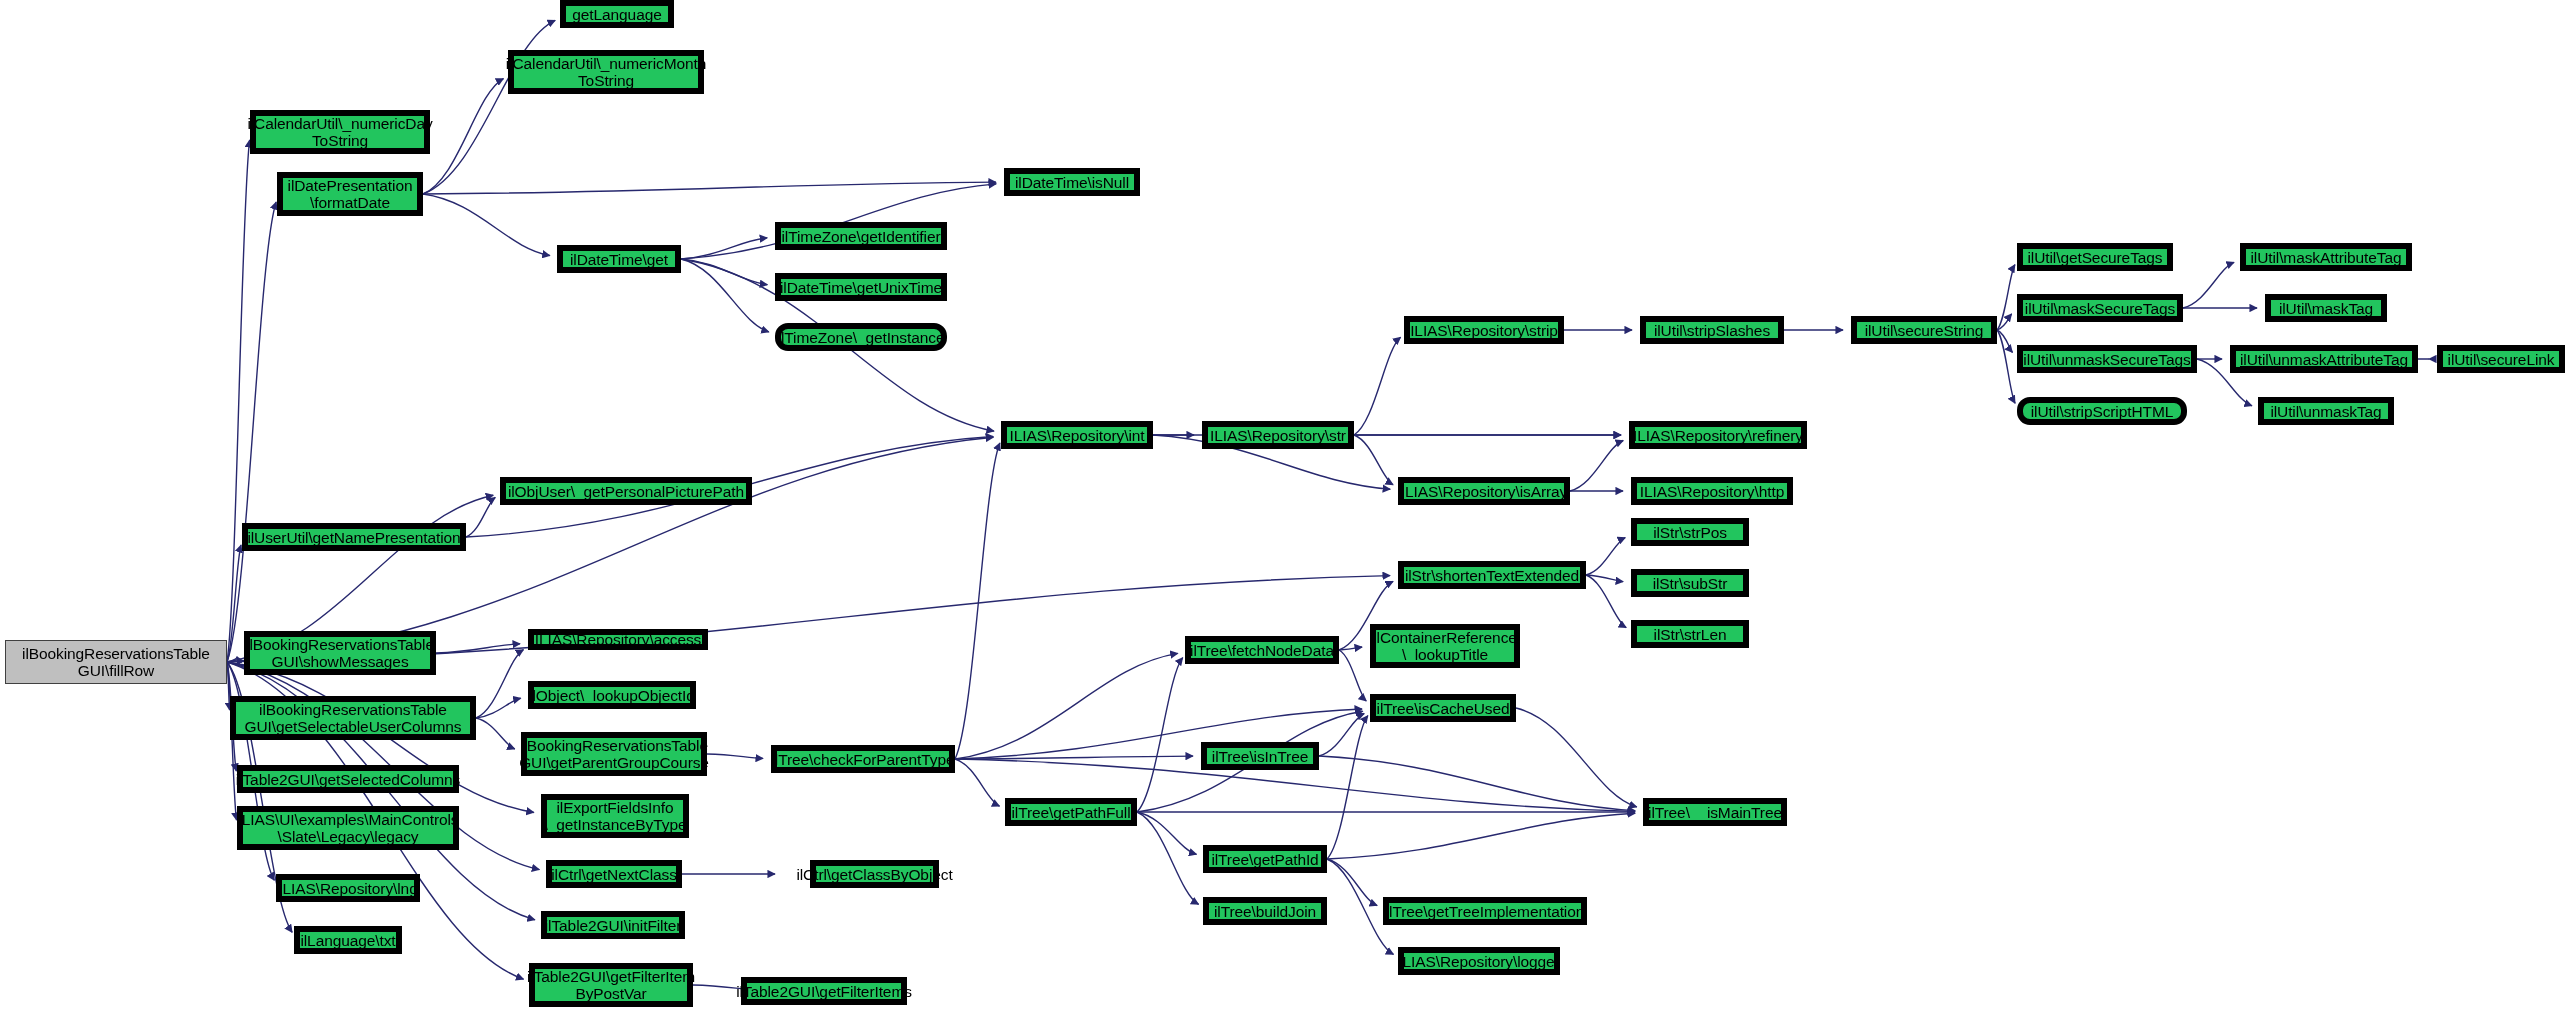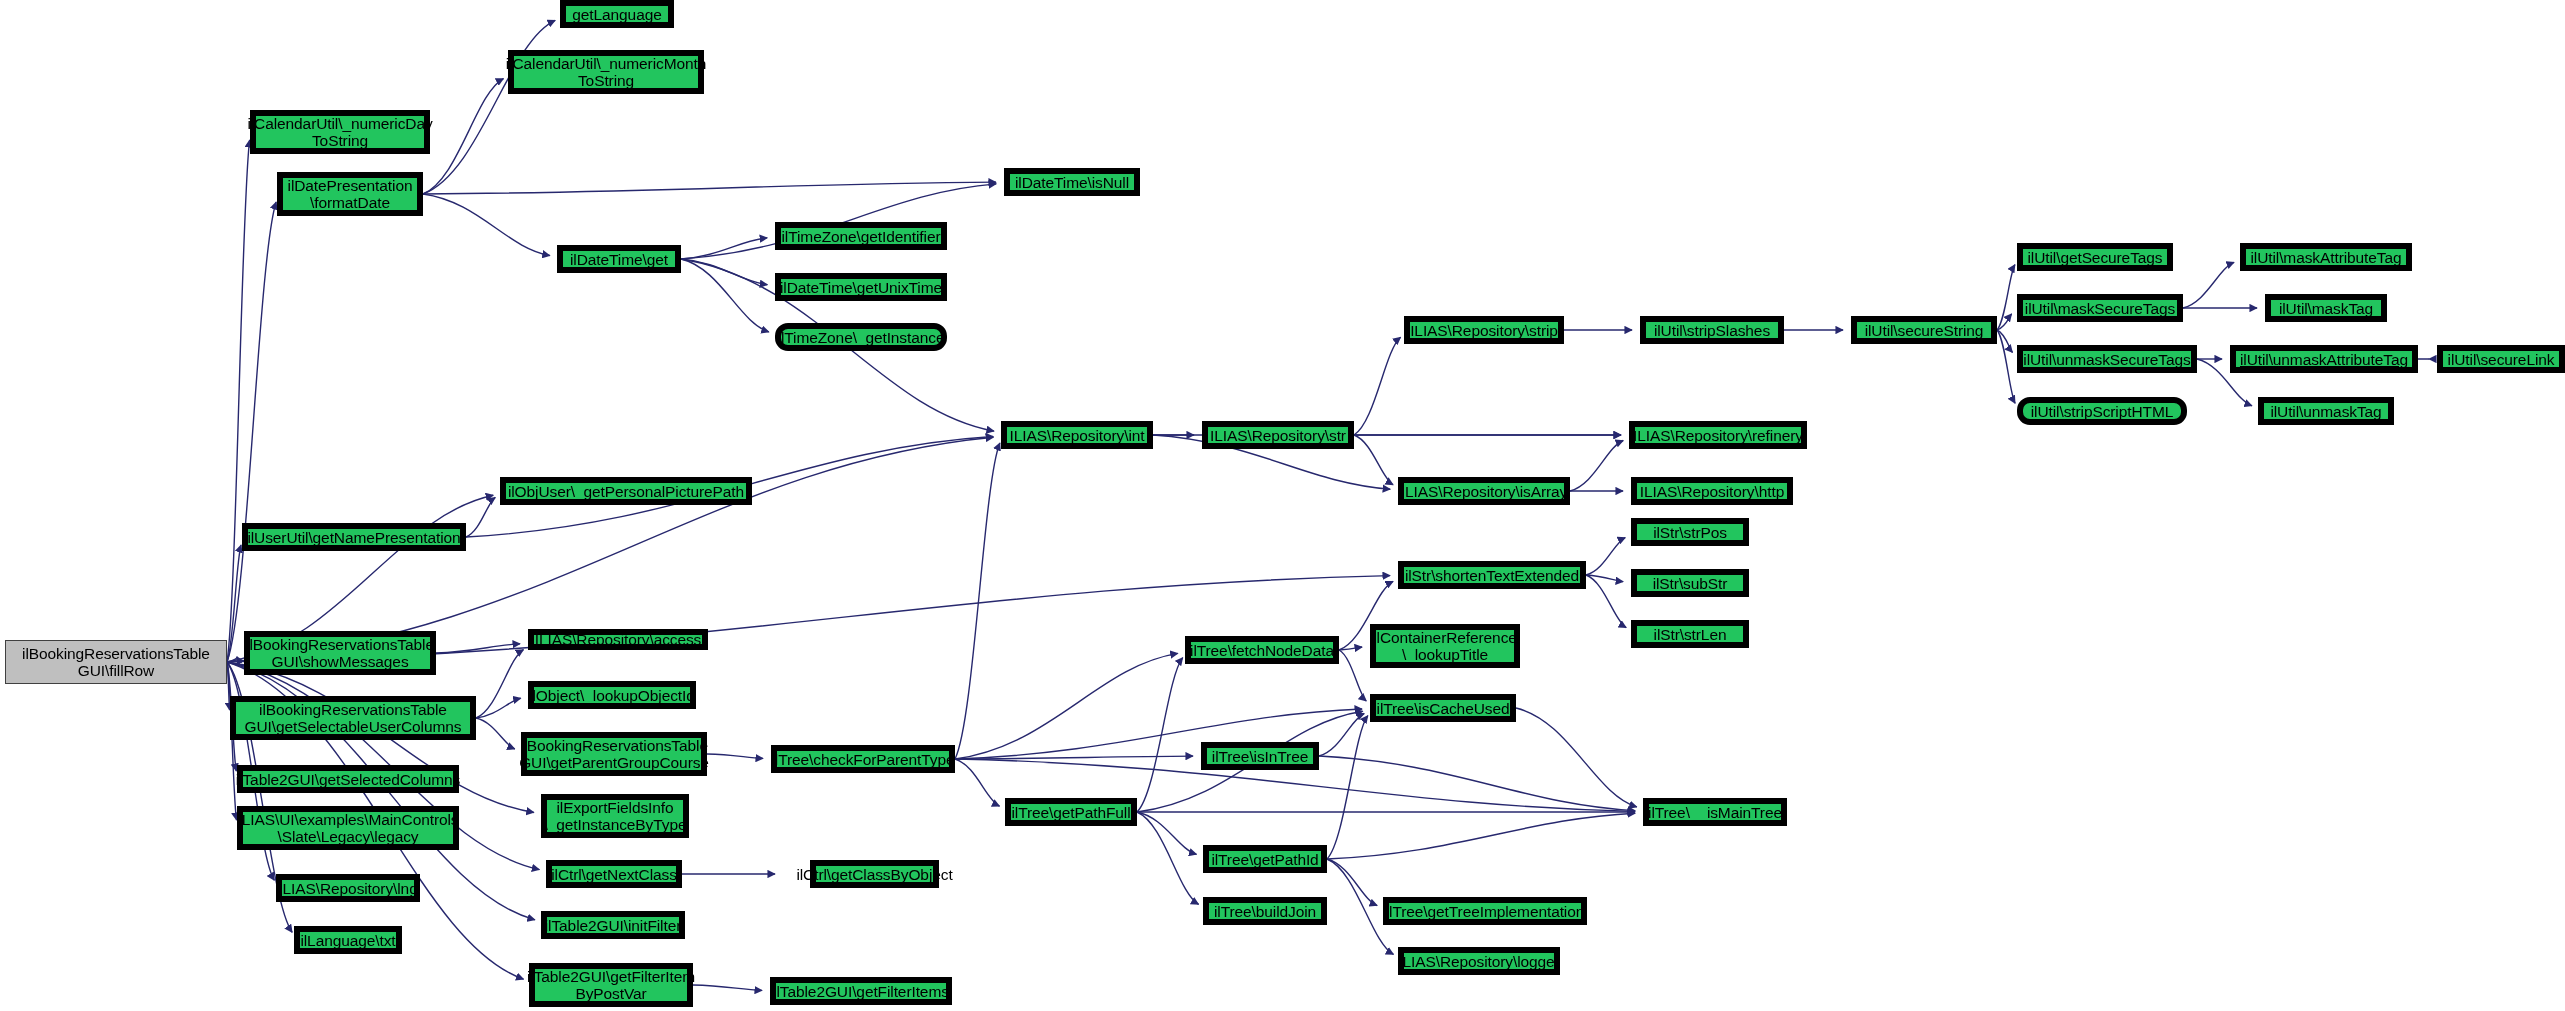--- a/index.html
+++ b/index.html
@@ -198,15 +198,15 @@
 \Slate\Legacy\legacy</div>
       <div class="node" style="left: 276px; top: 874px; width: 144px; height: 28px;">ILIAS\Repository\lng</div>
       <div class="node" style="left: 294px; top: 926px; width: 108px; height: 28px;">ilLanguage\txt</div>
       <div class="node" style="left: 541px; top: 794px; width: 148px; height: 44px;">ilExportFieldsInfo
 \_getInstanceByType</div>
       <div class="node" style="left: 546px; top: 860px; width: 136px; height: 28px;">ilCtrl\getNextClass</div>
       <div class="node" style="left: 783px; top: 860px; width: 129px; height: 28px; margin-left: 27px;">ilCtrl\getClassByObject</div>
       <div class="node" style="left: 541px; top: 911px; width: 144px; height: 28px;">ilTable2GUI\initFilter</div>
       <div class="node" style="left: 529px; top: 963px; width: 164px; height: 44px;">ilTable2GUI\getFilterItem
 ByPostVar</div>
-      <div class="node" style="left: 770px; top: 977px; width: 182px; height: 28px;">ilTable2GUI\getFilterItems</div>
+      <div class="node" style="left: 741px; top: 977px; width: 166px; height: 28px;">ilTable2GUI\getFilterItems</div>
     </div>
 </div>
 
 </body></html>

